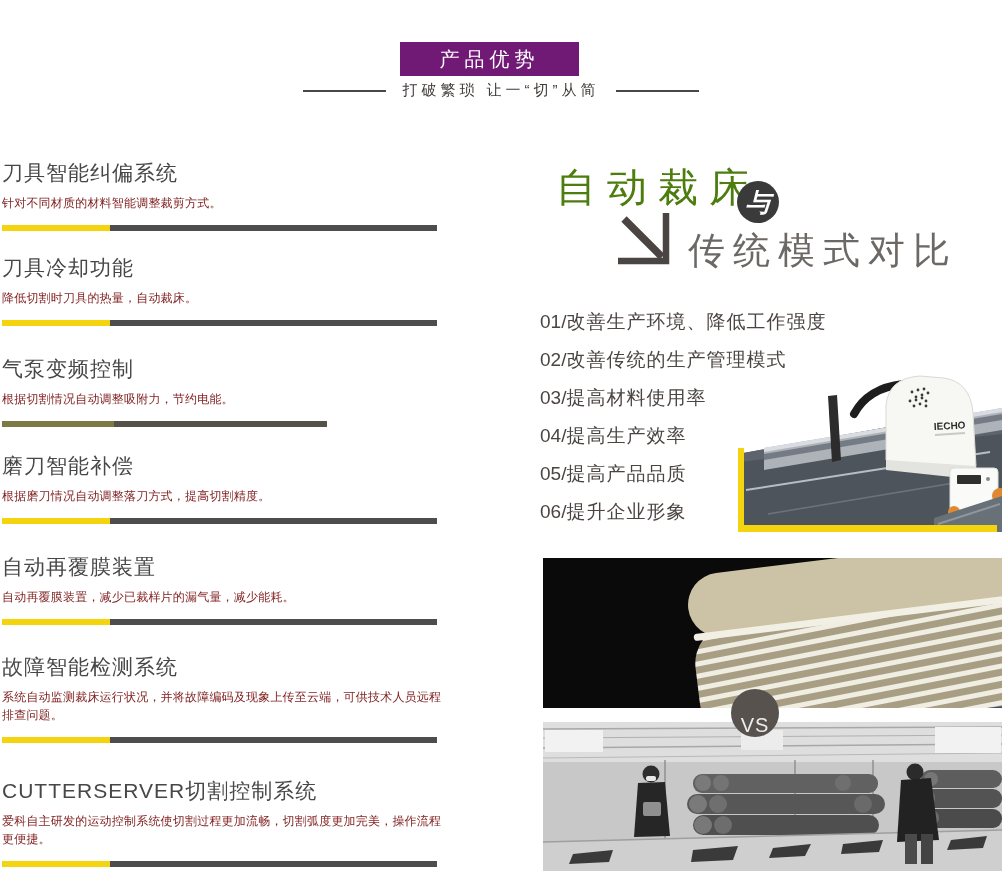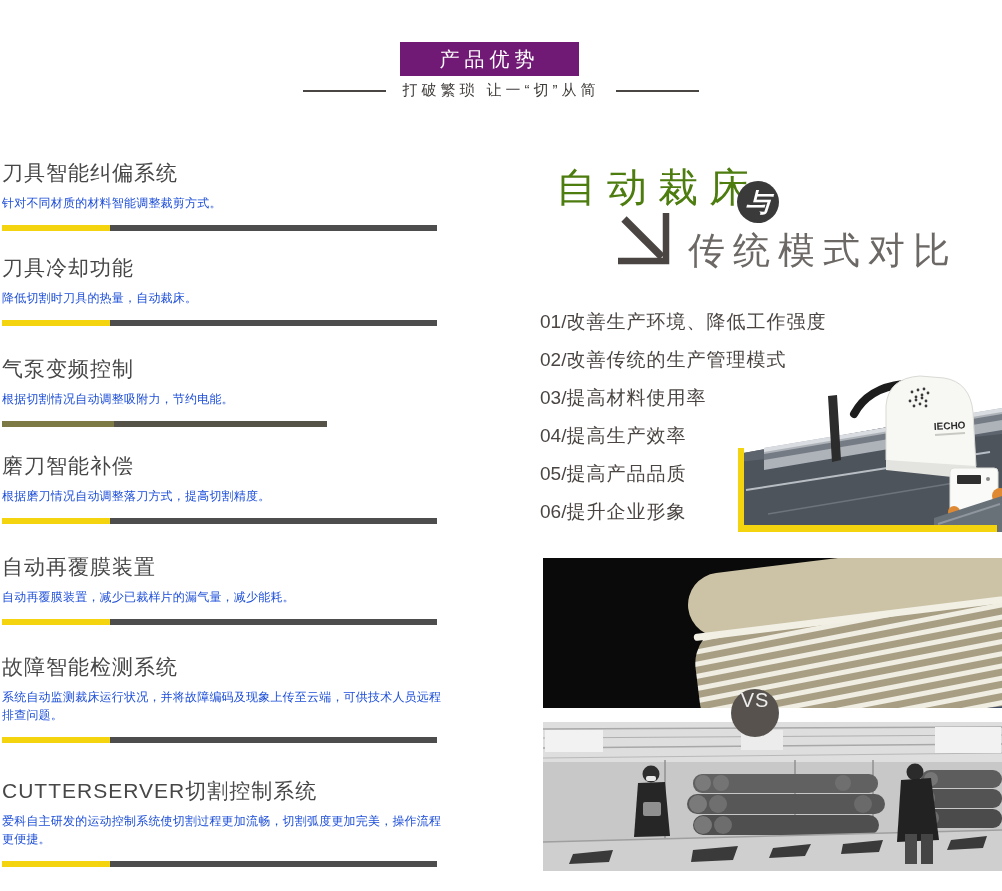--- a/index.html
+++ b/index.html
@@ -22,21 +22,21 @@
   .features{position:absolute;left:2px;top:0;width:445px;height:869px;}
   .feature{position:absolute;left:0;width:445px;}
   .feature:nth-of-type(1){top:160px}
   .feature:nth-of-type(2){top:255px}
   .feature:nth-of-type(3){top:356px}
   .feature:nth-of-type(4){top:453px}
   .feature:nth-of-type(5){top:554px}
   .feature:nth-of-type(6){top:654px}
   .feature:nth-of-type(7){top:778px}
   .f-title{font-size:21px;color:#474747;font-weight:300;letter-spacing:1px;line-height:25px;}
-  .f-desc{margin-top:9px;font-size:12px;color:#1d4ed8;line-height:1.5;letter-spacing:0.2px;max-width:445px;}
+  .f-desc{margin-top:9px;font-size:12px;color:#7f1d1d;line-height:1.5;letter-spacing:0.2px;max-width:445px;}
   .f-bar{margin-top:13px;height:6px;width:435px;background:#4d4d4d;display:flex;}
   .f-bar-accent{display:block;width:108px;height:100%;background:#f3d40e;}
   .feature:nth-of-type(3) .f-bar{width:325px;background:#555248;}
   .feature:nth-of-type(3) .f-bar-accent{width:112px;background:#7e7a45;}
   
   .cmp-heading-top{position:absolute;left:556px;top:160px;font-size:40px;letter-spacing:11px;color:#4d7c0f;font-weight:300;}
   .cmp-badge{
     position:absolute;left:737px;top:181px;width:42px;height:42px;border-radius:50%;
     background:#3a3a3a;color:#ffffff;display:flex;align-items:center;justify-content:center;
     font-size:25px;font-weight:bold;font-style:italic;
@@ -50,21 +50,21 @@
   
   .machine-photo{position:absolute;left:738px;top:368px;width:264px;height:164px;background:#ffffff;}
   .machine-photo svg{display:block;}
   .mk-border-left{position:absolute;left:0;top:80px;width:6px;height:84px;background:#f3d40e;}
   .mk-border-bottom{position:absolute;left:0;bottom:0;width:259px;height:7px;background:#f3d40e;}
   
   .fabric-photo{position:absolute;left:543px;top:558px;width:459px;height:150px;overflow:hidden;}
   .workshop-photo{position:absolute;left:543px;top:722px;width:459px;height:149px;overflow:hidden;}
   .vs-circle{
     position:absolute;left:731px;top:689px;width:48px;height:48px;border-radius:50%;
-    background:#57524d;color:#ececec;display:flex;align-items:flex-start;justify-content:center;
+    background:#57524d;color:#ececec;display:flex;align-items:flex-end;justify-content:center;
     font-size:20px;font-weight:300;letter-spacing:1px;z-index:5;
   }
 </style>
 </head>
 <body>
 
 <div class="page">
 
   <div class="hdr-box">
     <span>产品优势</span>

